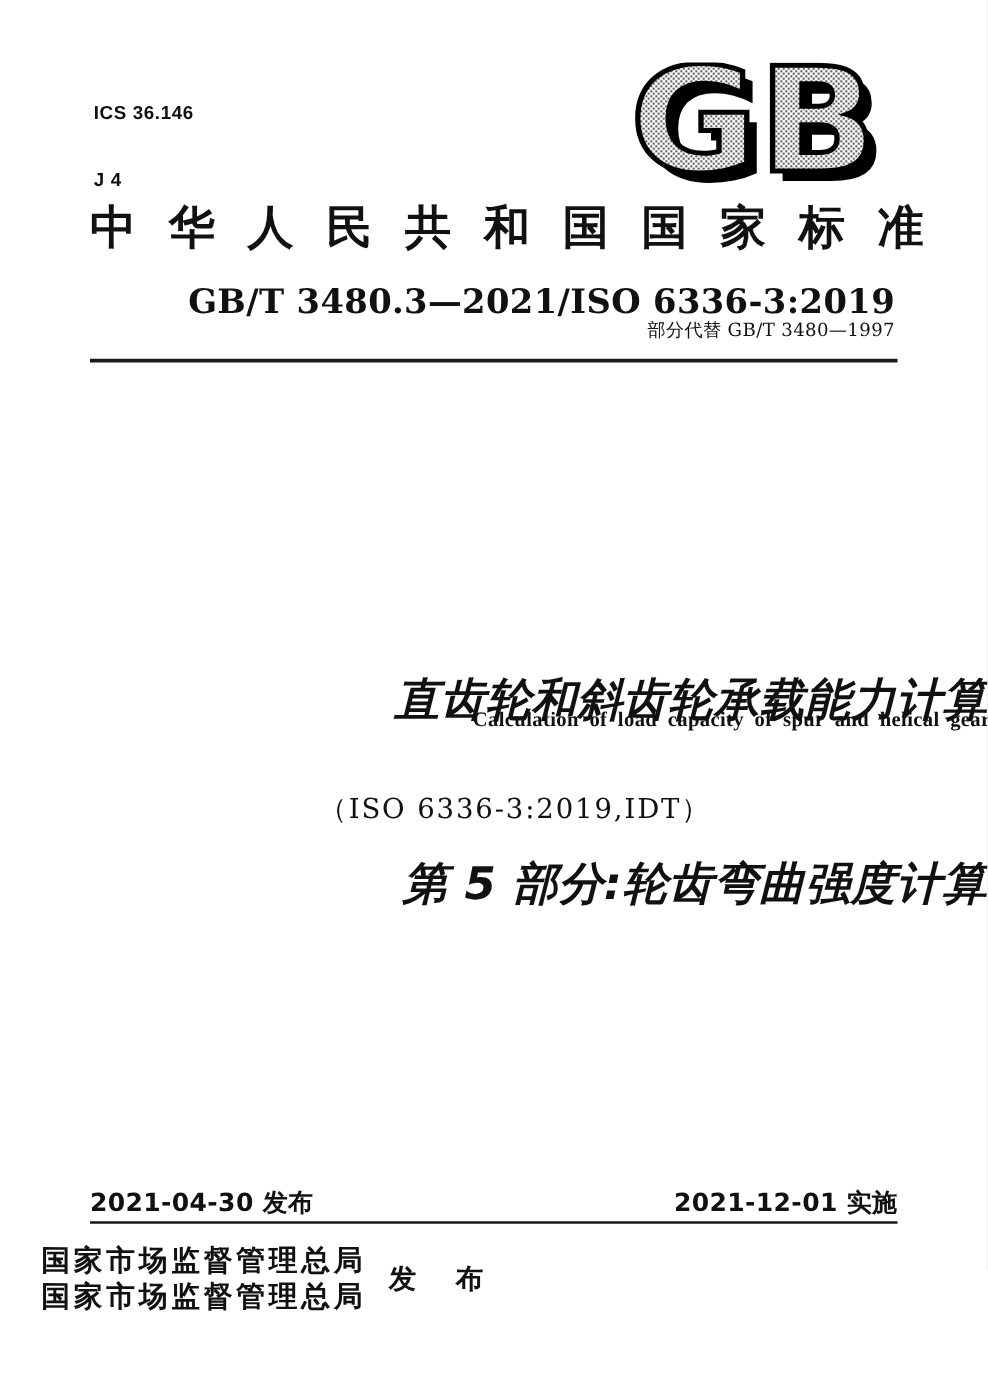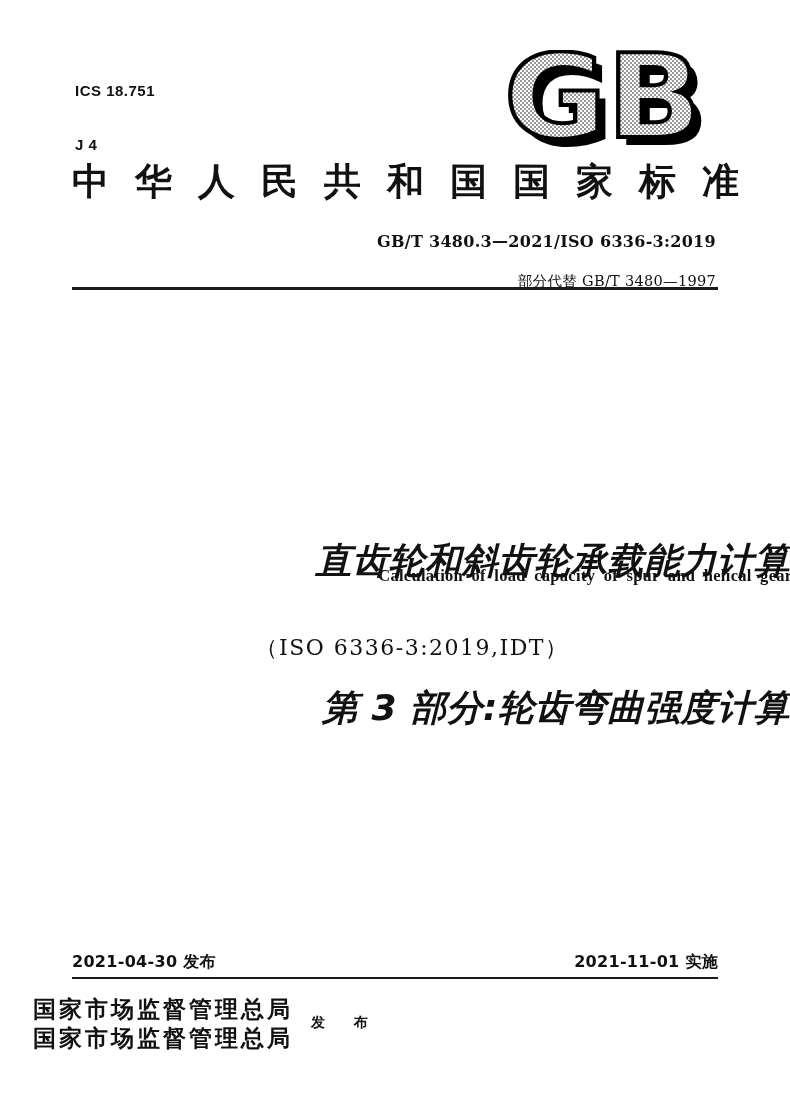--- a/index.html
+++ b/index.html
@@ -26,26 +26,26 @@
     position:absolute;left:72px;top:156px;width:700px;
     font-family:"DejaVu Serif","Liberation Serif",serif;
     font-weight:700;font-size:37px;line-height:50px;
     letter-spacing:26px;white-space:nowrap;
   }
   .std-block{
     position:absolute;right:74px;top:229px;text-align:right;
   }
   .std-number{
     font-family:"DejaVu Serif","Liberation Serif",serif;
-    font-weight:700;font-size:16px;line-height:26px;letter-spacing:0.3px;
+    font-weight:700;font-size:27px;line-height:26px;letter-spacing:0.3px;
     white-space:nowrap;
   }
   .replaces{
     font-family:"DejaVu Serif","Liberation Serif",serif;
-    font-size:14.5px;line-height:18px;margin-top:17px;letter-spacing:0.3px;
+    font-size:14.5px;line-height:18px;margin-top:1px;letter-spacing:0.3px;
     white-space:nowrap;
   }
   .rule-top{
     position:absolute;left:72px;top:287px;width:646px;height:3px;
     background:#1a1a1a;
   }
   .title-cn{
     position:absolute;left:0;top:438px;width:790px;text-align:right;
     font-family:"DejaVu Sans","Liberation Sans",sans-serif;
     font-weight:700;font-size:36px;line-height:49px;letter-spacing:0.5px;
@@ -60,48 +60,48 @@
   }
   .iso-ref{
     position:absolute;left:0;top:636px;width:790px;text-align:center;
     font-family:"DejaVu Serif","Liberation Serif",serif;
     font-size:22px;line-height:24px;letter-spacing:1.5px;padding-left:17px;
   }
   .dates-row{
     position:absolute;left:72px;top:950px;width:646px;
     display:flex;justify-content:space-between;align-items:flex-start;
     font-family:"DejaVu Sans","Liberation Sans",sans-serif;
-    font-weight:600;font-size:16px;line-height:24px;letter-spacing:0.3px;
+    font-weight:600;font-size:20px;line-height:24px;letter-spacing:0.3px;
   }
   .rule-bottom{
     position:absolute;left:72px;top:977px;width:646px;height:2px;
     background:#1a1a1a;
   }
   .issuer-block{
     position:absolute;left:0;top:994px;width:765px;
     display:flex;align-items:center;gap:18px;margin-left:33px;
   }
   .issuer-lines{
     font-family:"DejaVu Serif","Liberation Serif",serif;
     font-weight:700;font-size:23px;line-height:29px;letter-spacing:3px;
     white-space:nowrap;
   }
   .publish-label{
     font-family:"DejaVu Serif","Liberation Serif",serif;
-    font-weight:700;font-size:14px;letter-spacing:12px;
+    font-weight:700;font-size:22px;letter-spacing:12px;
     white-space:nowrap;
   }
 </style>
 </head>
 <body>
 
 <div class="page">
 
   <div class="ics-block">
-    <div>ICS 18.751</div>
+    <div>ICS 36.146</div>
     <div>J 4</div>
   </div>
 
   <svg class="logo" viewBox="0 0 210 102" xmlns="http://www.w3.org/2000/svg" aria-hidden="true">
     <defs>
       <pattern id="hatch" width="4" height="4" patternUnits="userSpaceOnUse">
         <rect width="4" height="4" fill="#ffffff"></rect>
         <circle cx="1" cy="1" r="0.75" fill="#000000"></circle>
         <circle cx="3" cy="3" r="0.75" fill="#000000"></circle>
       </pattern>
@@ -114,32 +114,32 @@
 
   <div class="std-block">
     <div class="std-number">GB/T 3480.3—2021/ISO 6336-3:2019</div>
     <div class="replaces">部分代替 GB/T 3480—1997</div>
   </div>
 
   <div class="rule-top"></div>
 
   <div class="title-cn">
     <div>直齿轮和斜齿轮承载能力计算</div>
-    <div>第 3 部分:轮齿弯曲强度计算</div>
+    <div>第 5 部分:轮齿弯曲强度计算</div>
   </div>
 
   <div class="title-en">
     <div>Calculation of load capacity of spur and helical gears—</div>
   </div>
 
   <div class="iso-ref">（ISO 6336-3:2019,IDT）</div>
 
   <div class="dates-row">
     <div>2021-04-30 发布</div>
-    <div>2021-11-01 实施</div>
+    <div>2021-12-01 实施</div>
   </div>
 
   <div class="rule-bottom"></div>
 
   <div class="issuer-block">
     <div class="issuer-lines">
       <div>国家市场监督管理总局</div>
       <div>国家市场监督管理总局</div>
     </div>
     <div class="publish-label">发 布</div>

